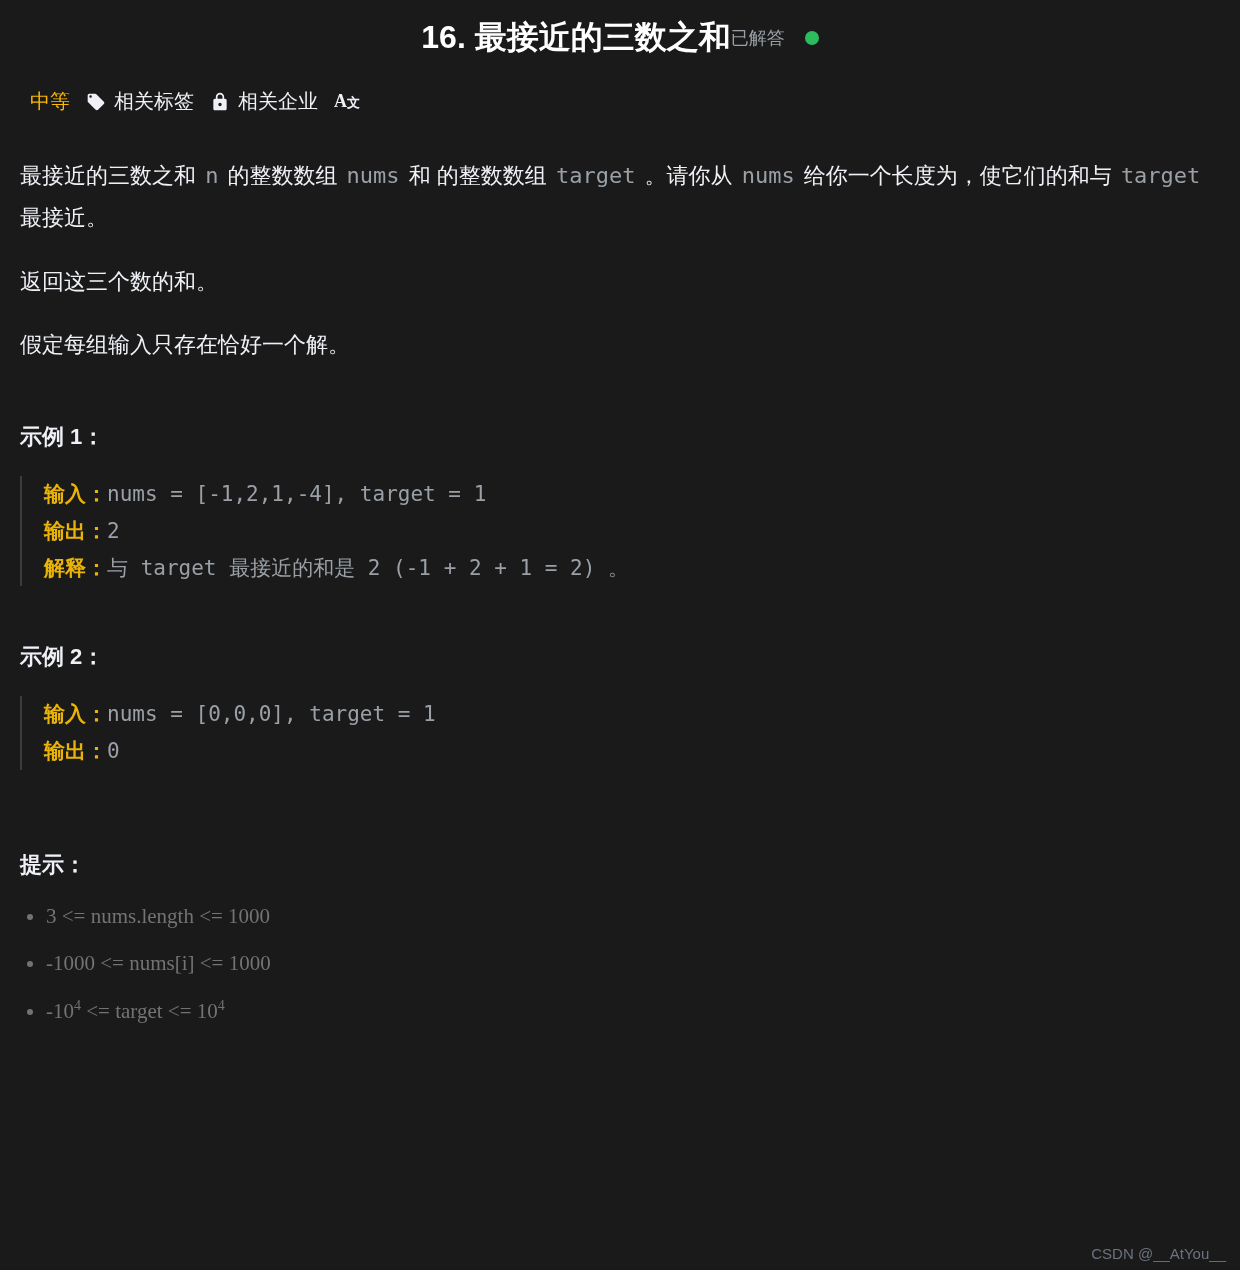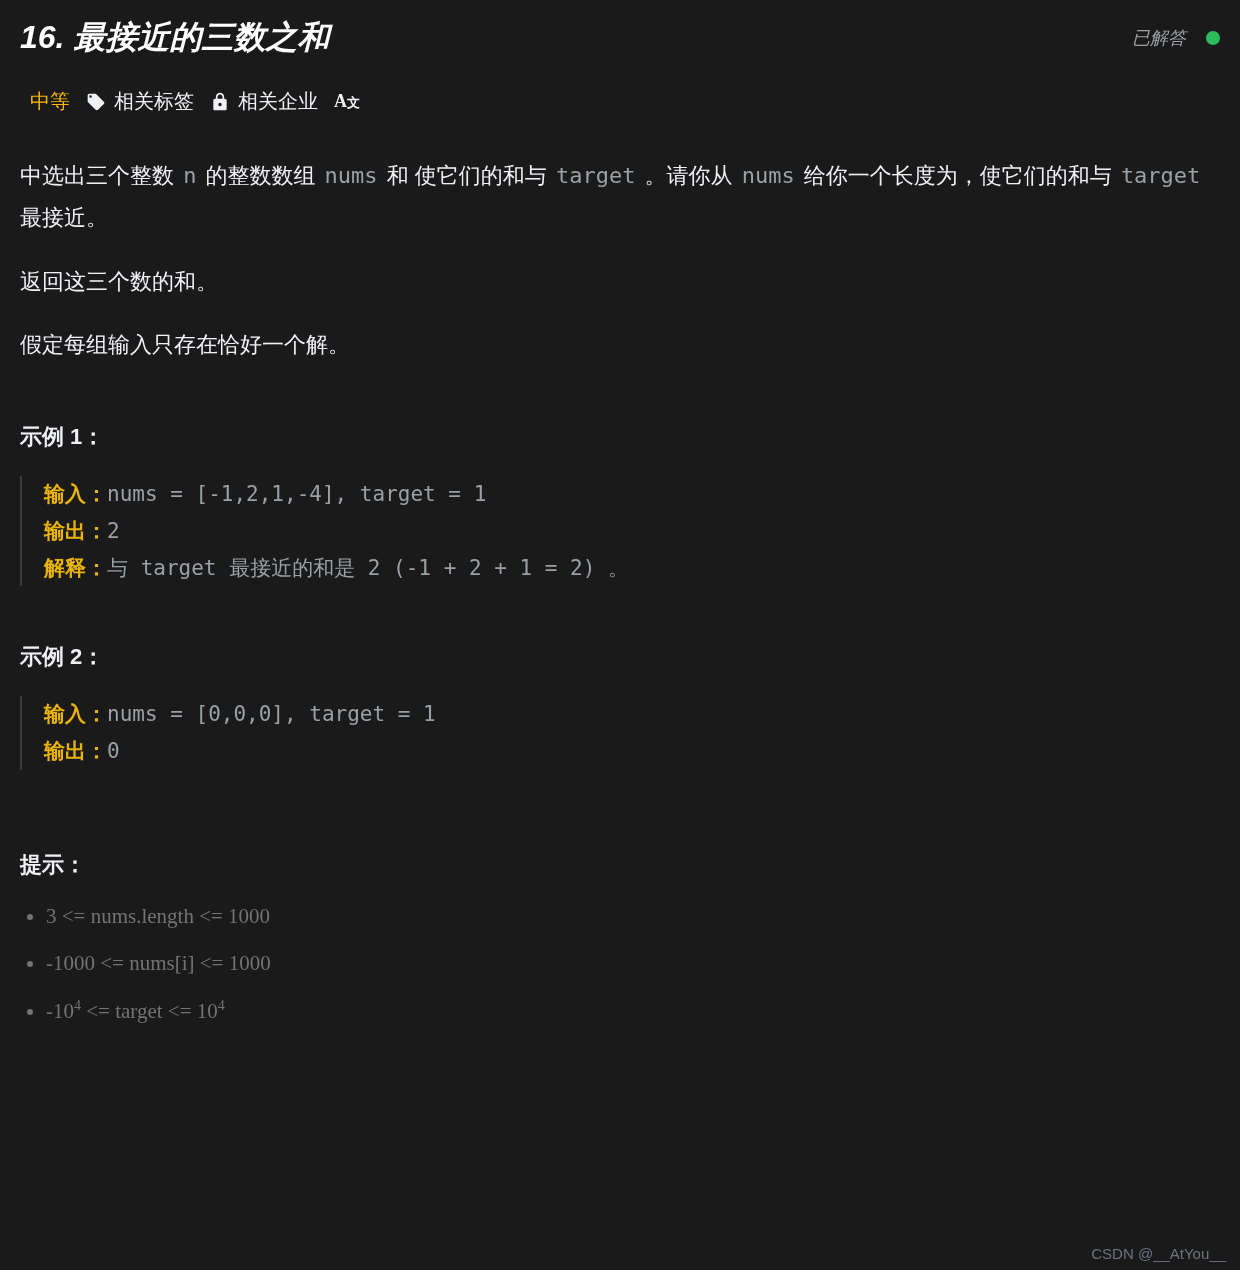--- a/index.html
+++ b/index.html
@@ -8,24 +8,23 @@
     color: #eff1f6;
     font-family: -apple-system, BlinkMacSystemFont, "Segoe UI", "PingFang SC", "Hiragino Sans GB", "Microsoft YaHei", sans-serif;
     width: 1240px;
     height: 1270px;
     padding: 16px 20px;
     position: relative;
     overflow: hidden;
   }
   .header-row {
     display: flex;
-    justify-content: space-between;
+    justify-content: center;
     align-items: center;
     margin-bottom: 28px;
-    font-style: italic;
   }
   .title {
     font-size: 32px;
     font-weight: 700;
     color: #ffffff;
   }
   .solved {
     display: flex;
     align-items: center;
     gap: 20px;
@@ -130,21 +129,21 @@
         <path d="M18 8h-1V6c0-2.76-2.24-5-5-5S7 3.24 7 6v2H6c-1.1 0-2 .9-2 2v10c0 1.1.9 2 2 2h12c1.1 0 2-.9 2-2V10c0-1.1-.9-2-2-2zm-6 9c-1.1 0-2-.9-2-2s.9-2 2-2 2 .9 2 2-.9 2-2 2zM9 8V6c0-1.66 1.34-3 3-3s3 1.34 3 3v2H9z"></path>
       </svg>
     <span>相关企业</span>
   </div>
   <div class="tab">
     <span class="translate-icon">A<span style="font-size:13px">文</span></span>
   </div>
 </div>
 
 <div class="desc">
-  <span>中选出三个整数 </span><span class="inline-code">n</span><span> 的整数数组 </span><span class="inline-code">nums</span><span> 和 使它们的和与 </span><span class="inline-code">target</span><span> 。请你从 </span><span class="inline-code">nums</span><span> 给你一个长度为，使它们的和与 </span><span class="inline-code">target</span><span> 最接近。</span>
+  <span>最接近的三数之和 </span><span class="inline-code">n</span><span> 的整数数组 </span><span class="inline-code">nums</span><span> 和 的整数数组 </span><span class="inline-code">target</span><span> 。请你从 </span><span class="inline-code">nums</span><span> 给你一个长度为，使它们的和与 </span><span class="inline-code">target</span><span> 最接近。</span>
 </div>
 <div class="desc">返回这三个数的和。</div>
 <div class="desc">假定每组输入只存在恰好一个解。</div>
 
 <div class="section-label">示例 1：</div>
 <div class="example">
   <div><span class="label">输入：</span><span class="val">nums = [-1,2,1,-4], target = 1</span></div>
   <div><span class="label">输出：</span><span class="val">2</span></div>
   <div><span class="label">解释：</span><span class="val">与 target 最接近的和是 2 (-1 + 2 + 1 = 2) 。</span></div>
 </div>

